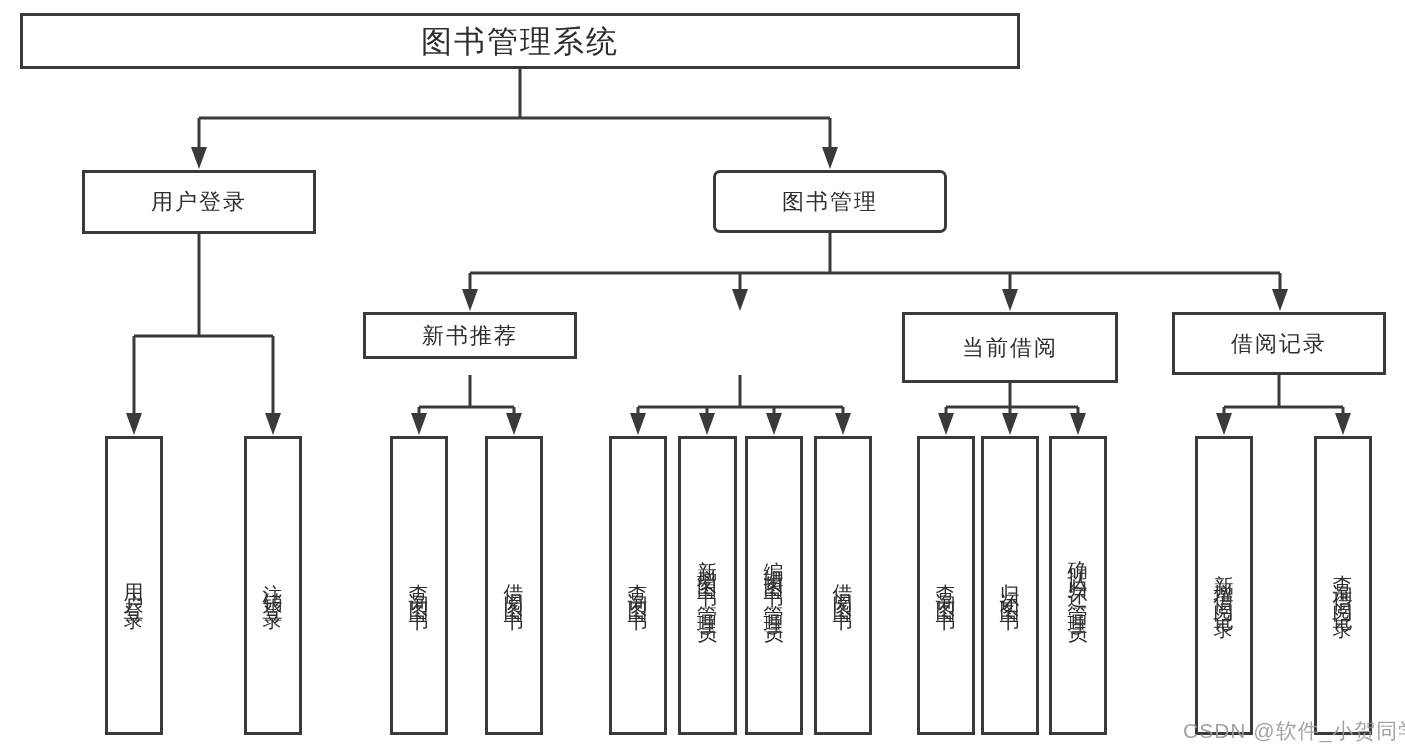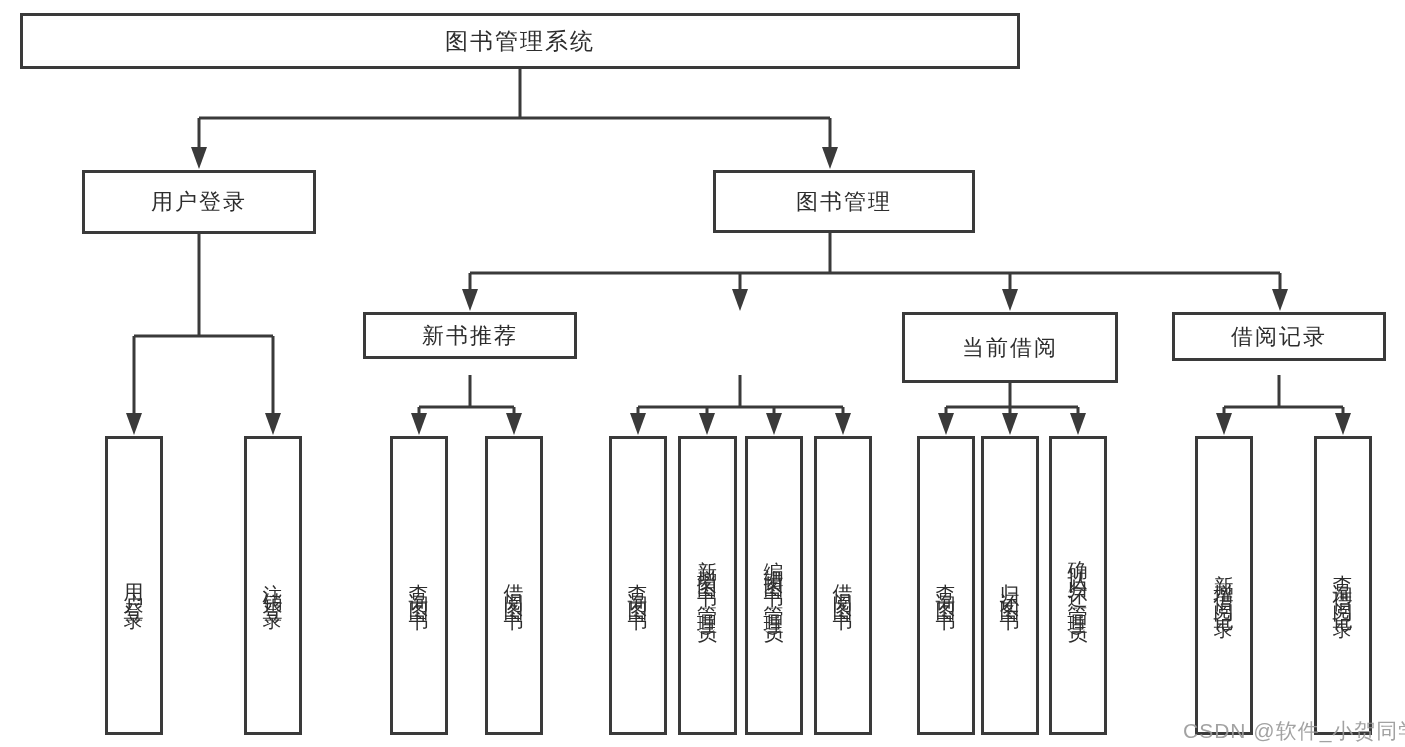--- a/index.html
+++ b/index.html
@@ -32,21 +32,21 @@
     align-items: center;
     justify-content: center;
     color: #2d2d2d;
   }
   .box .lbl {
     font-size: 22px;
     line-height: 1;
     letter-spacing: 2px;
     white-space: nowrap;
   }
-  .root-box .lbl { font-size: 23px; }
+  .root-box .lbl { font-size: 31px; }
   .leaf .lbl {
     writing-mode: vertical-rl;
     text-orientation: mixed;
     font-size: 20px;
     letter-spacing: 9px;
     line-height: 1;
     white-space: normal;
   }
   .watermark {
     position: absolute;
@@ -104,31 +104,31 @@
     </g>
   </svg>
 
   <div class="box root-box" style="left:20px; top:13px; width:1000px; height:56px;">
     <span class="lbl">图书管理系统</span>
   </div>
 
   <div class="box" style="left:82px; top:170px; width:234px; height:64px;">
     <span class="lbl">用户登录</span>
   </div>
-  <div class="box" style="left:713px; top:170px; width:262px; height:63px;">
+  <div class="box" style="left:713px; top:170px; width:234px; height:63px;border-radius:7px;">
     <span class="lbl">图书管理</span>
   </div>
 
   <div class="box" style="left:363px; top:312px; width:214px; height:47px;">
     <span class="lbl">新书推荐</span>
   </div>
   <div class="box" style="left:902px; top:312px; width:216px; height:71px;">
     <span class="lbl">当前借阅</span>
   </div>
-  <div class="box" style="left:1172px; top:312px; width:214px; height:49px;">
+  <div class="box" style="left:1172px; top:312px; width:214px; height:63px;">
     <span class="lbl">借阅记录</span>
   </div>
 
   <div class="box leaf" style="left:105px; top:436px; width:58px; height:299px;">
     <span class="lbl">用户登录</span>
   </div>
   <div class="box leaf" style="left:244px; top:436px; width:58px; height:299px;">
     <span class="lbl">注销登录</span>
   </div>
 

